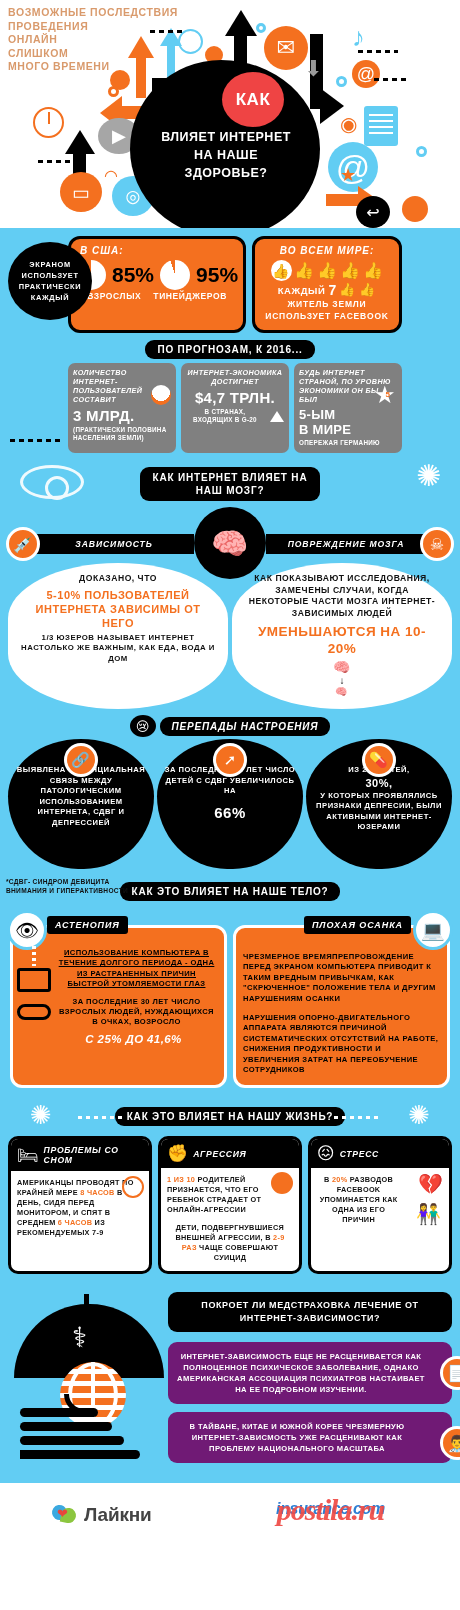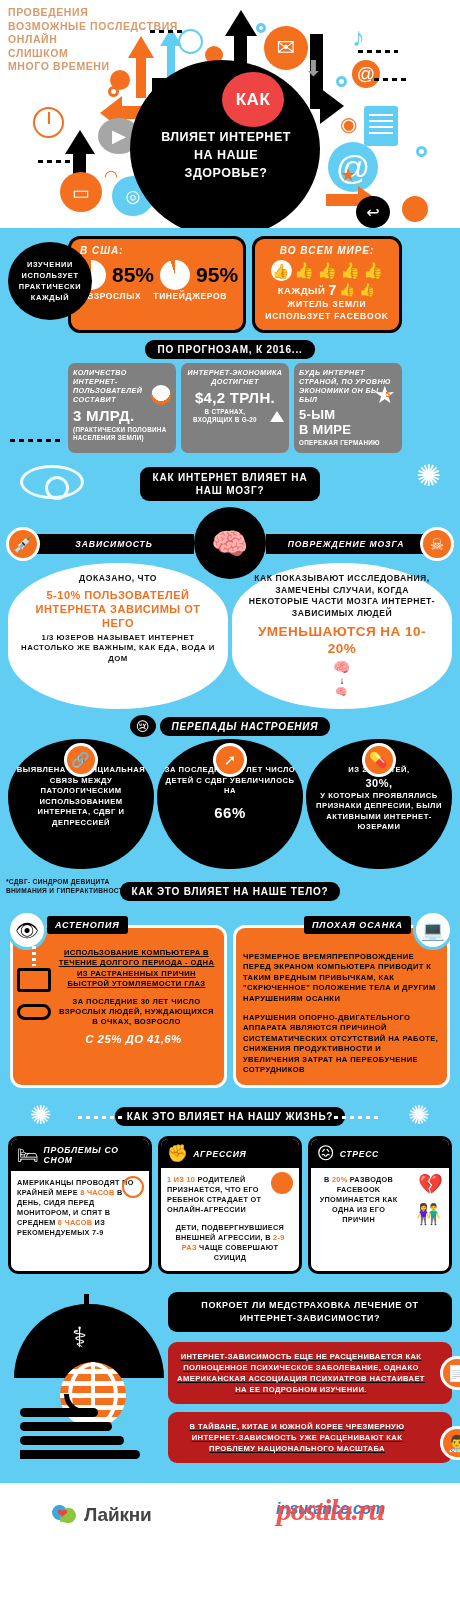--- a/index.html
+++ b/index.html
@@ -169,21 +169,21 @@
         radial-gradient(circle at 50% 50%, transparent 0, transparent 100%),
         repeating-linear-gradient(#f4701f 0 7px, #fff 7px 12px);
       overflow:hidden; }
   .globe2:before { content:""; position:absolute; left:50%; top:0; width:4px; height:100%; background:#fff; transform:translateX(-50%);}
   .globe2:after { content:""; position:absolute; left:8px; top:0; width:50px; height:100%; border:4px solid #fff; border-radius:50%; box-sizing:border-box;}
   .hand { position:absolute; left:6px; top:118px; width:140px; height:58px; }
   .hand .f { position:absolute; left:0; height:9px; background:#000; border-radius:5px;}
   .ins-col { margin-left:168px; margin-right:8px; }
   .ins-q { background:#000; color:#fff; border-radius:9px; padding:7px 9px; font-size:9px;
      font-weight:bold; letter-spacing:.6px; line-height:13px; text-align:center; }
-  .ins-blk { background:#b91c1c; border-radius:9px; padding:9px 9px; margin-top:7px; position:relative;text-decoration:underline; }
+  .ins-blk { background:#701a75; border-radius:9px; padding:9px 9px; margin-top:7px; position:relative; }
   .ins-t { color:#fff; font-size:7.6px; font-weight:bold; letter-spacing:.4px; line-height:11px; text-align:center; }
   .ins-ic { position:absolute; right:-22px; width:34px; height:34px; border-radius:50%;
      background:#f4701f; border:3px solid #fff; display:flex;align-items:center;justify-content:center;
      color:#fff; font-size:16px; }
 
   
   .footer { height:74px; background:#fff; position:relative; }
   .logo-wrap { position:absolute; left:52px; top:20px; display:flex; align-items:center; gap:6px; }
   .logo-mark { width:26px; height:24px; position:relative; }
   .logo-mark:before { content:""; position:absolute; left:0; top:2px; width:15px; height:15px;
@@ -245,22 +245,22 @@
     <div class="deco" style="left:38px;top:160px;width:36px;height:3px;background:repeating-linear-gradient(90deg,#000 0 5px,transparent 5px 9px);"></div>
     <div class="deco" style="left:358px;top:186px;width:0;height:0;border-top:14px solid transparent;border-bottom:14px solid transparent;border-left:20px solid #f4701f;"></div>
     <div class="deco" style="left:326px;top:194px;width:36px;height:12px;background:#f4701f;"></div>
     <div class="deco" style="left:356px;top:196px;width:34px;height:32px;border-radius:50%;background:#000;color:#fff;font-size:16px;display:flex;align-items:center;justify-content:center;">↩</div>
     <div class="deco" style="left:402px;top:196px;width:26px;height:26px;border-radius:50%;background:#f4701f;"></div>
     <div class="deco" style="left:340px;top:164px;color:#f4701f;font-size:18px;">★</div>
     <div class="deco" style="left:340px;top:112px;color:#f4701f;font-size:20px;">◉</div>
     <div class="deco" style="left:304px;top:56px;color:#9a9a9a;font-size:22px;">⬇</div>
 
     <div class="hero-title">
+      <div>ВОЗМОЖНЫЕ ПОСЛЕДСТВИЯ</div>
       <div>ПРОВЕДЕНИЯ</div>
-      <div>ВОЗМОЖНЫЕ ПОСЛЕДСТВИЯ</div>
       <div>ОНЛАЙН</div>
       <div>СЛИШКОМ</div>
       <div>МНОГО ВРЕМЕНИ</div>
     </div>
 
     <div class="black-blob"></div>
     <div class="kak-bubble">КАК</div>
     <div class="hero-q">
       <div>ВЛИЯЕТ ИНТЕРНЕТ</div>
       <div>НА НАШЕ</div>
@@ -268,21 +268,21 @@
     </div>
   </div>
 
   <div class="blue-wrap">
 
     <div class="sec1" style="padding-top:8px;">
 
       <div style="position:absolute;left:8px;top:14px;width:84px;height:78px;background:#000;border-radius:50%;
                   display:flex;flex-direction:column;align-items:center;justify-content:center;color:#fff;z-index:8;">
         <div style="font-size:7.4px;font-weight:bold;letter-spacing:.7px;line-height:11px;text-align:center;">
-          <div>ИЗУЧЕНИИ</div>
+          <div>ЭКРАНОМ</div>
           <div>ИСПОЛЬЗУЕТ</div>
           <div>ПРАКТИЧЕСКИ</div>
           <div>КАЖДЫЙ</div>
         </div>
       </div>
 
       <div class="stat-strip">
 
         <div class="stat-card" style="flex:1.0;">
           <div class="stat-head">В США:</div>
@@ -324,21 +324,21 @@
 
       <div class="fore-strip">
         <div class="fore-card">
           <div class="fore-top">КОЛИЧЕСТВО ИНТЕРНЕТ-ПОЛЬЗОВАТЕЛЕЙ СОСТАВИТ</div>
           <div class="globe-ic"></div>
           <div class="fore-big">3 МЛРД.</div>
           <div class="fore-bot">(ПРАКТИЧЕСКИ ПОЛОВИНА НАСЕЛЕНИЯ ЗЕМЛИ)</div>
         </div>
         <div class="fore-card" style="text-align:center;">
           <div class="fore-top" style="text-align:center;">ИНТЕРНЕТ-ЭКОНОМИКА ДОСТИГНЕТ</div>
-          <div class="fore-big">$4,2 ТРЛН.</div>
+          <div class="fore-big">$4,7 ТРЛН.</div>
           <div style="display:flex;align-items:flex-end;justify-content:center;gap:6px;">
             <div class="fore-bot" style="text-align:center;">В СТРАНАХ, ВХОДЯЩИХ В G-20</div>
             <div style="width:0;height:0;border-left:7px solid transparent;border-right:7px solid transparent;border-bottom:11px solid #fff;position:relative;top:-2px;"></div>
           </div>
         </div>
         <div class="fore-card">
           <div class="fore-top">БУДЬ ИНТЕРНЕТ СТРАНОЙ, ПО УРОВНЮ ЭКОНОМИКИ ОН БЫ БЫЛ</div>
           <div style="position:absolute;right:4px;top:20px;width:24px;height:24px;color:#fff;font-size:24px;line-height:24px;">★</div>
           <div style="position:absolute;right:12px;top:27px;font-size:8px;font-weight:bold;color:#f4701f;z-index:4;">5</div>
           <div class="fore-big sm">5-ЫМ</div>

